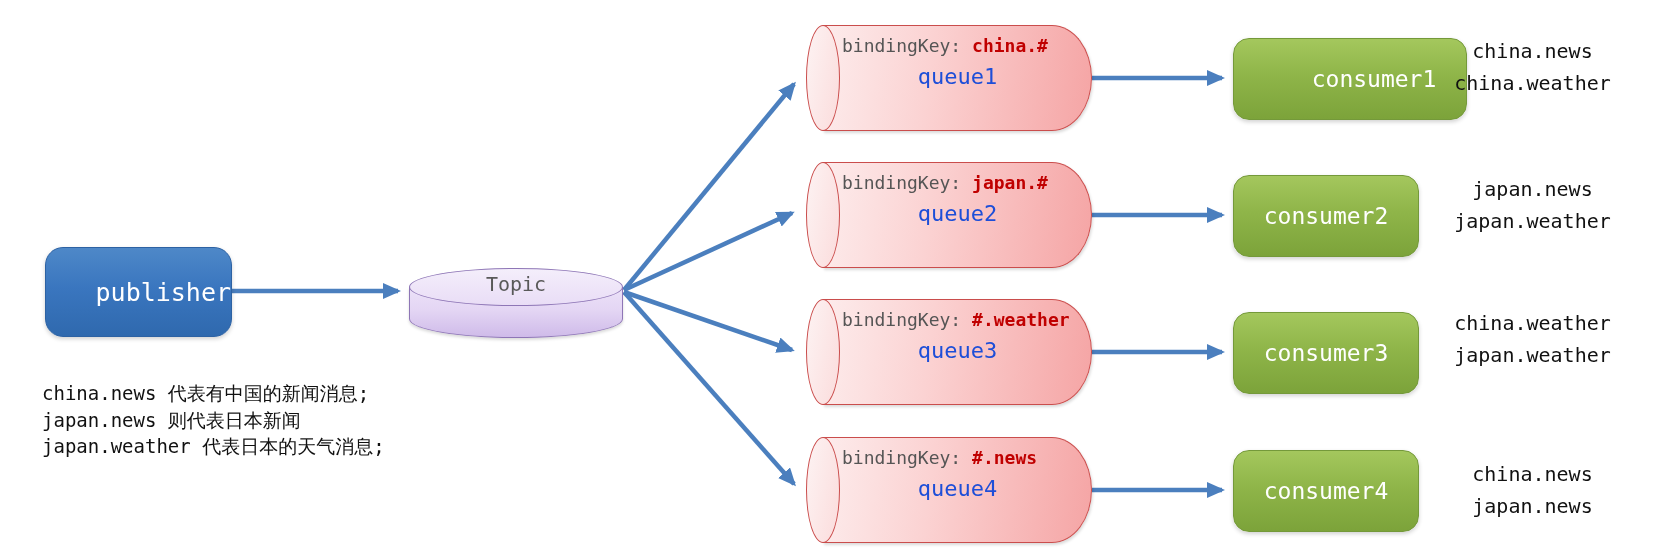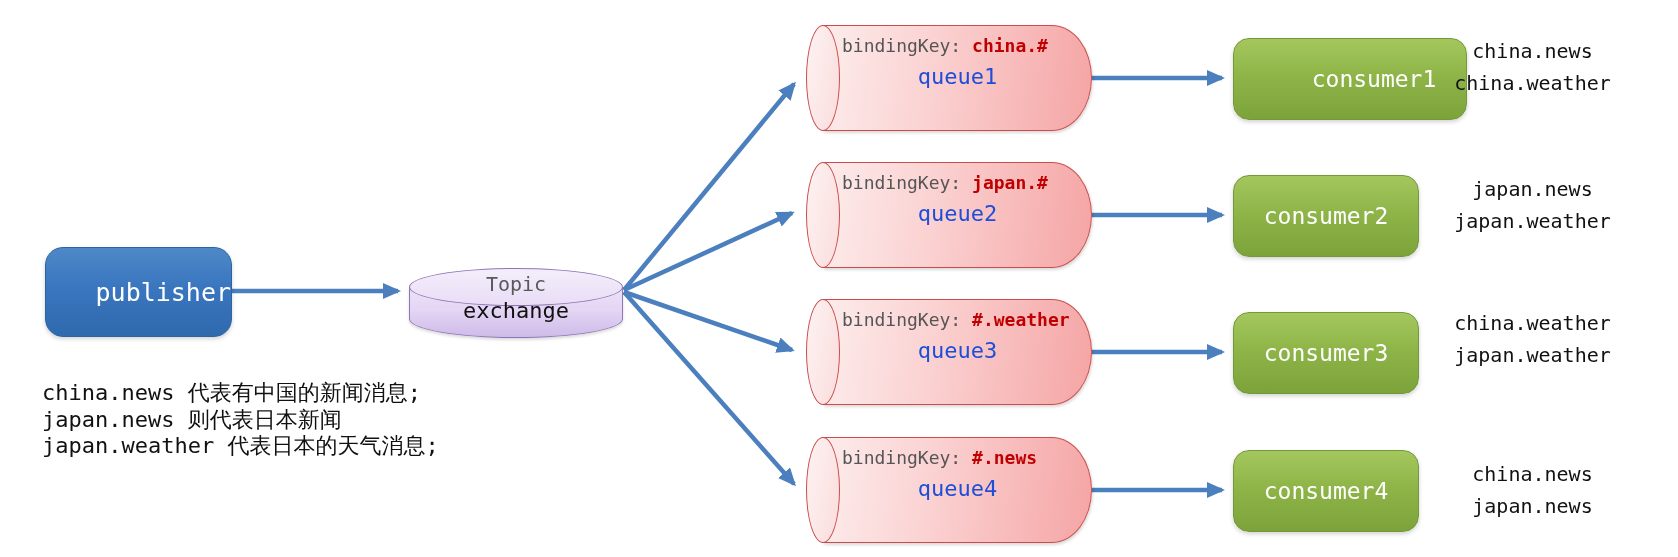--- a/index.html
+++ b/index.html
@@ -83,21 +83,21 @@
   
   .msgs{
     position:absolute;left:1425px;width:215px;text-align:center;
     color:#111111;font-size:20px;line-height:32px;white-space:nowrap;
   }
   .m1{top:35px;} .m2{top:173px;} .m3{top:307px;} .m4{top:458px;}
 
   
   .notes{
     position:absolute;left:42px;top:380px;
-    color:#111111;font-size:22px;line-height:26.5px;white-space:nowrap;
+    color:#111111;font-size:19px;line-height:26.5px;white-space:nowrap;
     font-family:"DejaVu Sans Mono","Liberation Mono",monospace,sans-serif;
   }
 </style>
 </head>
 <body>
 
 <div class="stage">
 
   <svg class="arrow-layer" viewBox="0 0 1678 557">
     <defs>
@@ -117,21 +117,20 @@
   </svg>
 
   <div class="publisher">
     <span>publisher</span>
   </div>
 
   <div class="exchange">
     <div class="ex-body"></div>
     <div class="ex-top"></div>
     <div class="ex-type">Topic</div>
-    <div class="ex-label">exchange</div>
   </div>
 
   <div class="queue q1">
     <div class="q-body"></div>
     <div class="q-cap"></div>
     <div class="q-binding"><span class="q-bkey">bindingKey:</span> <span class="q-bval">china.#</span></div>
     <div class="q-name">queue1</div>
   </div>
 
   <div class="queue q2">

